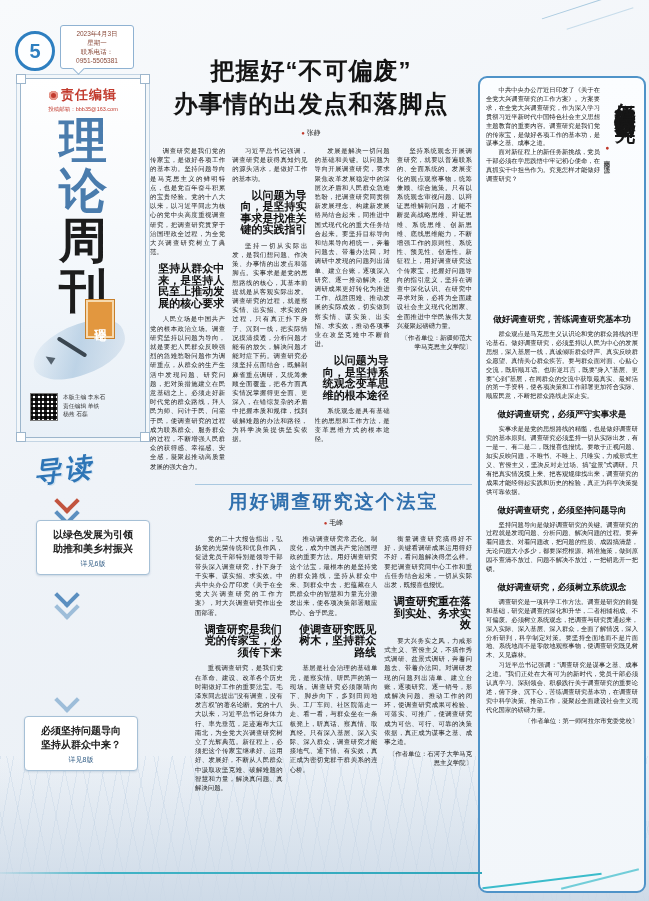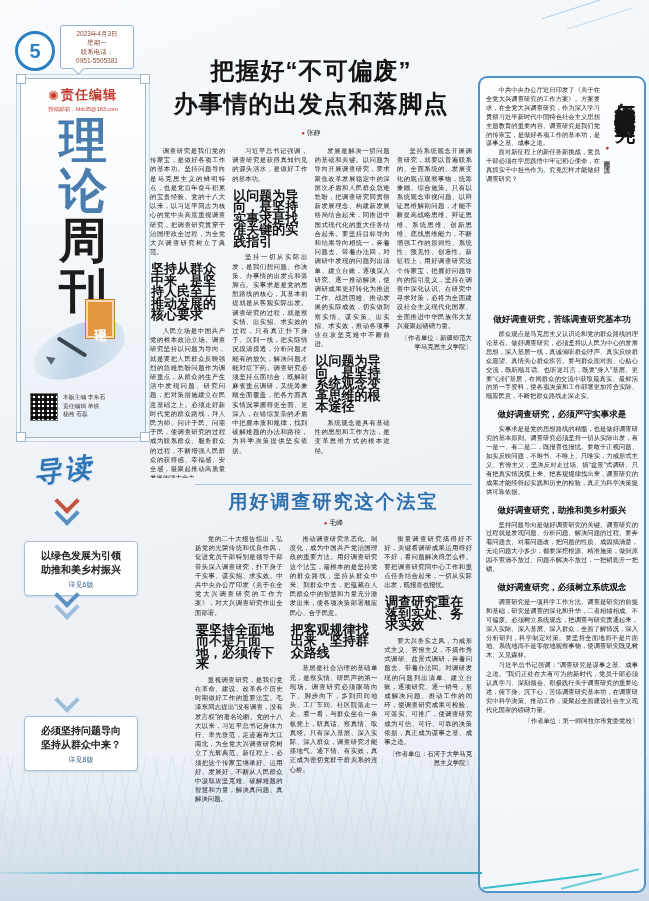--- a/index.html
+++ b/index.html
@@ -67,21 +67,21 @@
   .gbox .ref{font-size:7px;color:#335e86;margin-top:4px;}
   
   #main-head{position:absolute;left:148px;top:54px;width:326px;text-align:center;font-weight:900;color:#141414;z-index:1;}
   .hl{font-size:24px;line-height:33px;letter-spacing:1px;}
   .byline{font-size:7px;color:#222;text-align:center;}
   .byline .dot{color:#c0392b;font-size:6px;}
   #main-byline{position:absolute;left:148px;top:128px;width:326px;z-index:1;}
   #main-cols{position:absolute;left:150px;top:146px;width:322px;height:332px;display:flex;gap:7px;z-index:1;}
   .ncol{flex:1;overflow:hidden;}
   .body-p{font-size:6.4px;line-height:9.2px;text-align:justify;color:#1b1b1b;margin:0;text-indent:2em;}
-  .sub{font-size:13px;font-weight:bold;text-align:left;line-height:11.5px;margin:7px 1px 5px;color:#111;}
+  .sub{font-size:11px;font-weight:bold;text-align:right;line-height:11.5px;margin:7px 1px 5px;color:#111;}
   .credit-line{font-size:6.4px;line-height:9px;color:#1b1b1b;margin-top:3px;text-align:right;}
   
   #mid-rule{position:absolute;left:195px;top:484px;width:277px;height:1px;background:#a9c8e0;z-index:1;}
   #mid-head{position:absolute;left:195px;top:489px;width:277px;text-align:center;font-size:19px;font-weight:900;
     color:#2f6fad;letter-spacing:2px;z-index:1;}
   #mid-byline{position:absolute;left:195px;top:518px;width:277px;z-index:1;}
   #mid-cols{position:absolute;left:195px;top:534px;width:277px;height:328px;display:flex;gap:7px;z-index:1;}
   
   #right-box{position:absolute;left:478px;top:76px;width:168px;height:817px;box-sizing:border-box;
     border:2px solid #4f93c8;border-radius:9px;background:linear-gradient(180deg,#fbfdff,#f2f6fa);
@@ -146,21 +146,21 @@
       <div>杨燕 石磊</div>
     </div>
   </div>
 
   <div id="guide-label">导读</div>
   <div class="chev-group" style="top:498px;">
     <div class="chev red"></div>
     <div class="chev"></div>
   </div>
 
-  <div class="gbox" style="top:541px;">
+  <div class="gbox" style="top:520px;margin-left:12px;">
     <div class="t">以绿色发展为引领</div>
     <div class="t">助推和美乡村振兴</div>
     <div class="ref">详见6版</div>
   </div>
 
   <div class="chev-group" style="top:592px;">
     <div class="chev"></div>
     <div class="chev lite"></div>
   </div>
 
@@ -207,26 +207,26 @@
 
   <div id="mid-rule"></div>
   <div id="mid-head">用好调查研究这个法宝</div>
   <div id="mid-byline" class="byline">
     <span class="dot">●</span>
     <span>毛峰</span>
   </div>
   <div id="mid-cols">
     <div class="ncol">
       <p class="body-p">党的二十大报告指出，弘扬党的光荣传统和优良作风，促进党员干部特别是领导干部带头深入调查研究，扑下身子干实事、谋实招、求实效。中共中央办公厅印发《关于在全党大兴调查研究的工作方案》，对大兴调查研究作出全面部署。</p>
-      <div class="sub">要坚持全面地而不是片面地，必须传下来</div>
+      <div class="sub">调查研究是我们党的传家宝，必须传下来</div>
       <p class="body-p">重视调查研究，是我们党在革命、建设、改革各个历史时期做好工作的重要法宝。毛泽东同志提出“没有调查，没有发言权”的著名论断。党的十八大以来，习近平总书记身体力行、率先垂范，足迹遍布大江南北，为全党大兴调查研究树立了光辉典范。新征程上，必须把这个传家宝继承好、运用好、发展好，不断从人民群众中汲取攻坚克难、破解难题的智慧和力量，解决真问题、真解决问题。</p>
     </div>
     <div class="ncol">
       <p class="body-p">推动调查研究常态化、制度化，成为中国共产党治国理政的重要方法。用好调查研究这个法宝，最根本的是坚持党的群众路线，坚持从群众中来、到群众中去，把蕴藏在人民群众中的智慧和力量充分激发出来，使各项决策部署顺应民心、合乎民意。</p>
-      <div class="sub">把客观规律找出来，坚持群众路线</div>
+      <div class="sub">使调查研究既见树木，坚持群众路线</div>
       <p class="body-p">基层是社会治理的基础单元，是察实情、听民声的第一现场。调查研究必须眼睛向下、脚步向下，多到田间地头、工厂车间、社区院落走一走、看一看，与群众坐在一条板凳上，听真话、察真情、取真经。只有深入基层、深入实际、深入群众，调查研究才能接地气、通下情、有实效，真正成为密切党群干群关系的连心桥。</p>
     </div>
     <div class="ncol">
       <p class="body-p">衡量调查研究搞得好不好，关键看调研成果运用得好不好，看问题解决得怎么样。要把调查研究同中心工作和重点任务结合起来，一切从实际出发，既报喜也报忧。</p>
       <div class="sub">调查研究重在落到实处、务求实效</div>
       <p class="body-p">要大兴务实之风，力戒形式主义、官僚主义，不搞作秀式调研、盆景式调研，奔着问题去、带着办法回。对调研发现的问题列出清单、建立台账，逐项研究、逐一销号，形成解决问题、推动工作的闭环，使调查研究成果可检验、可落实、可推广，使调查研究成为可信、可行、可靠的决策依据，真正成为谋事之基、成事之道。</p>
       <div class="credit-line">〔作者单位：石河子大学马克思主义学院〕</div>
     </div>
   </div>
 
@@ -239,21 +239,21 @@
       <div class="rbyline">
         <span class="dot">●</span>
         <span>史丽珍 汪源</span>
       </div>
       <div class="rhead">怎样才能做好调查研究？</div>
     </div>
     <div class="rsub">做好调查研究，苦练调查研究基本功</div>
     <p class="rbody-p">群众观点是马克思主义认识论和党的群众路线的理论基石。做好调查研究，必须坚持以人民为中心的发展思想，深入基层一线，真诚倾听群众呼声、真实反映群众愿望、真情关心群众疾苦。要与群众面对面、心贴心交流，既听顺耳话、也听逆耳言，既要“身入”基层、更要“心到”基层，在同群众的交流中获取最真实、最鲜活的第一手资料，使各项决策和工作部署更加符合实际、顺应民意，不断把群众路线走深走实。</p>
     <div class="rsub">做好调查研究，必须严守实事求是</div>
     <p class="rbody-p">实事求是是党的思想路线的精髓，也是做好调查研究的基本原则。调查研究必须坚持一切从实际出发，有一是一、有二是二，既报喜也报忧。要敢于正视问题、如实反映问题，不唯书、不唯上、只唯实，力戒形式主义、官僚主义，坚决反对走过场、搞“盆景”式调研。只有把真实情况摸上来、把客观规律找出来，调查研究的成果才能经得起实践和历史的检验，真正为科学决策提供可靠依据。</p>
-    <div class="rsub">做好调查研究，助推和美乡村振兴</div>
+    <div class="rsub">做好调查研究，必须坚持问题导向</div>
     <p class="rbody-p">坚持问题导向是做好调查研究的关键。调查研究的过程就是发现问题、分析问题、解决问题的过程。要奔着问题去、对着问题改，把问题的性质、成因搞清楚，无论问题大小多少，都要深挖根源、精准施策，做到原因不查清不放过、问题不解决不放过，一把钥匙开一把锁。</p>
     <div class="rsub">做好调查研究，必须树立系统观念</div>
     <p class="rbody-p">调查研究是一项科学工作方法。调查是研究的前提和基础，研究是调查的深化和升华，二者相辅相成、不可偏废。必须树立系统观念，把调查与研究贯通起来，深入实际、深入基层、深入群众，全面了解情况，深入分析研判，科学制定对策。要坚持全面地而不是片面地、系统地而不是零散地观察事物，使调查研究既见树木、又见森林。</p>
     <p class="rbody-p">习近平总书记强调：“调查研究是谋事之基、成事之道。”我们正处在大有可为的新时代，党员干部必须认真学习、深刻领会、积极践行关于调查研究的重要论述，俯下身、沉下心，苦练调查研究基本功，在调查研究中科学决策、推动工作，凝聚起全面建设社会主义现代化国家的磅礴力量。</p>
     <div class="rcredit">〔作者单位：第一师阿拉尔市党委党校〕</div>
   </div>
   <div class="box-teal" style="left:482px;top:880px;width:120px;transform:rotate(-7deg);"></div>
   <div class="box-teal" style="left:560px;top:878px;width:80px;transform:rotate(-14deg);opacity:.7;"></div>
 
 </div>

